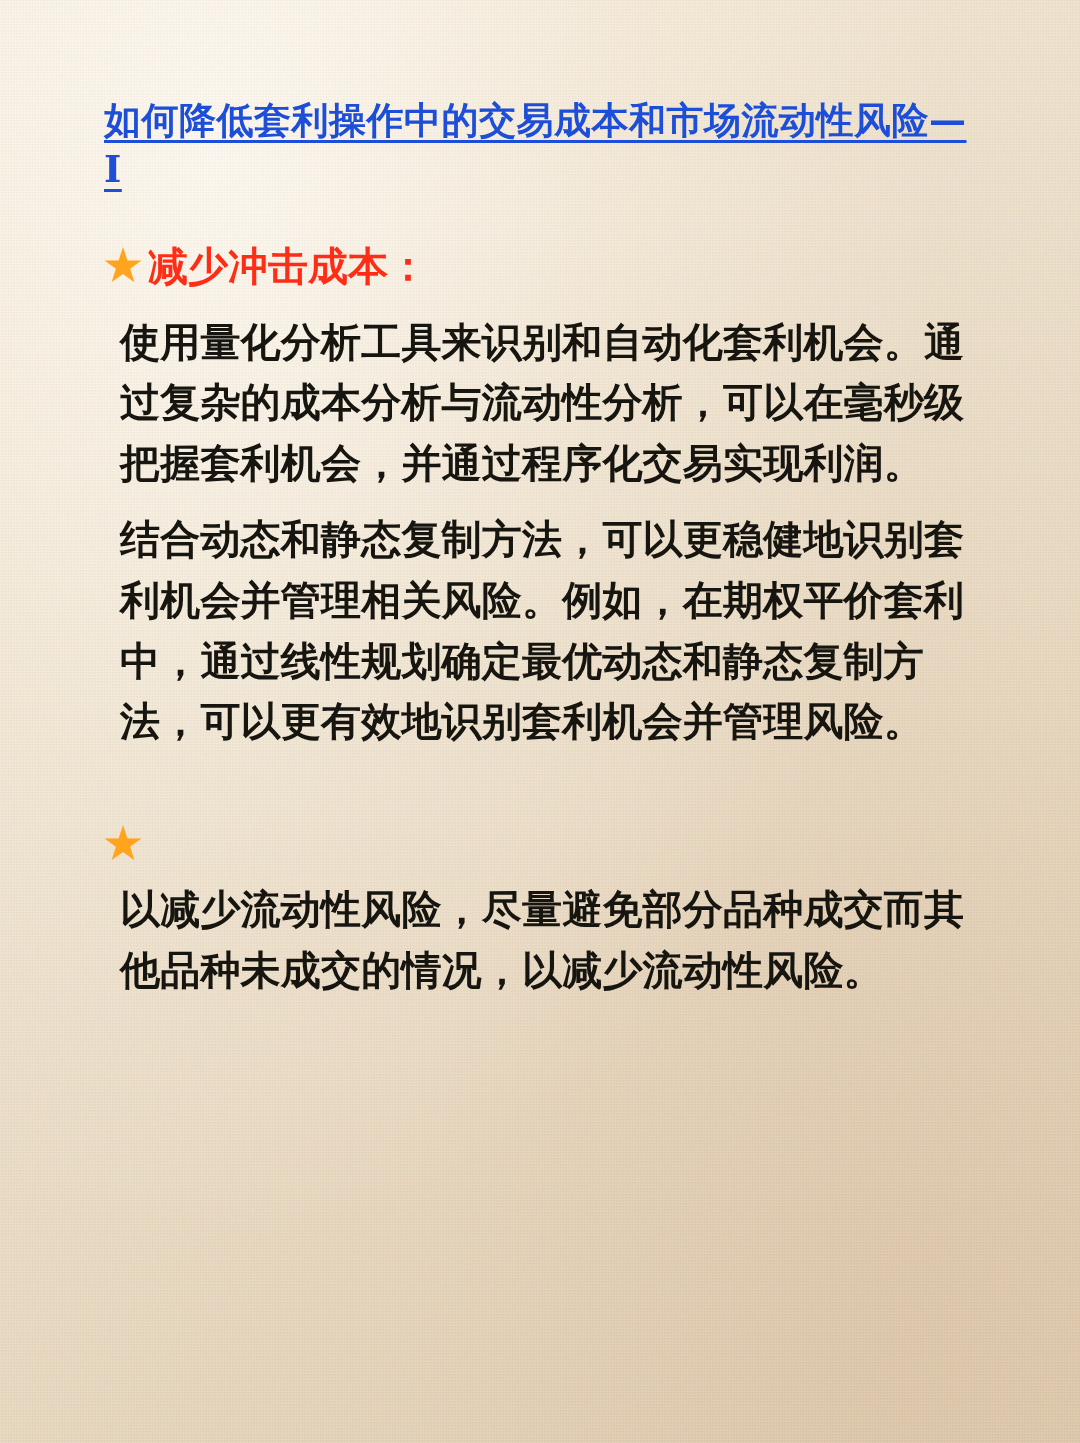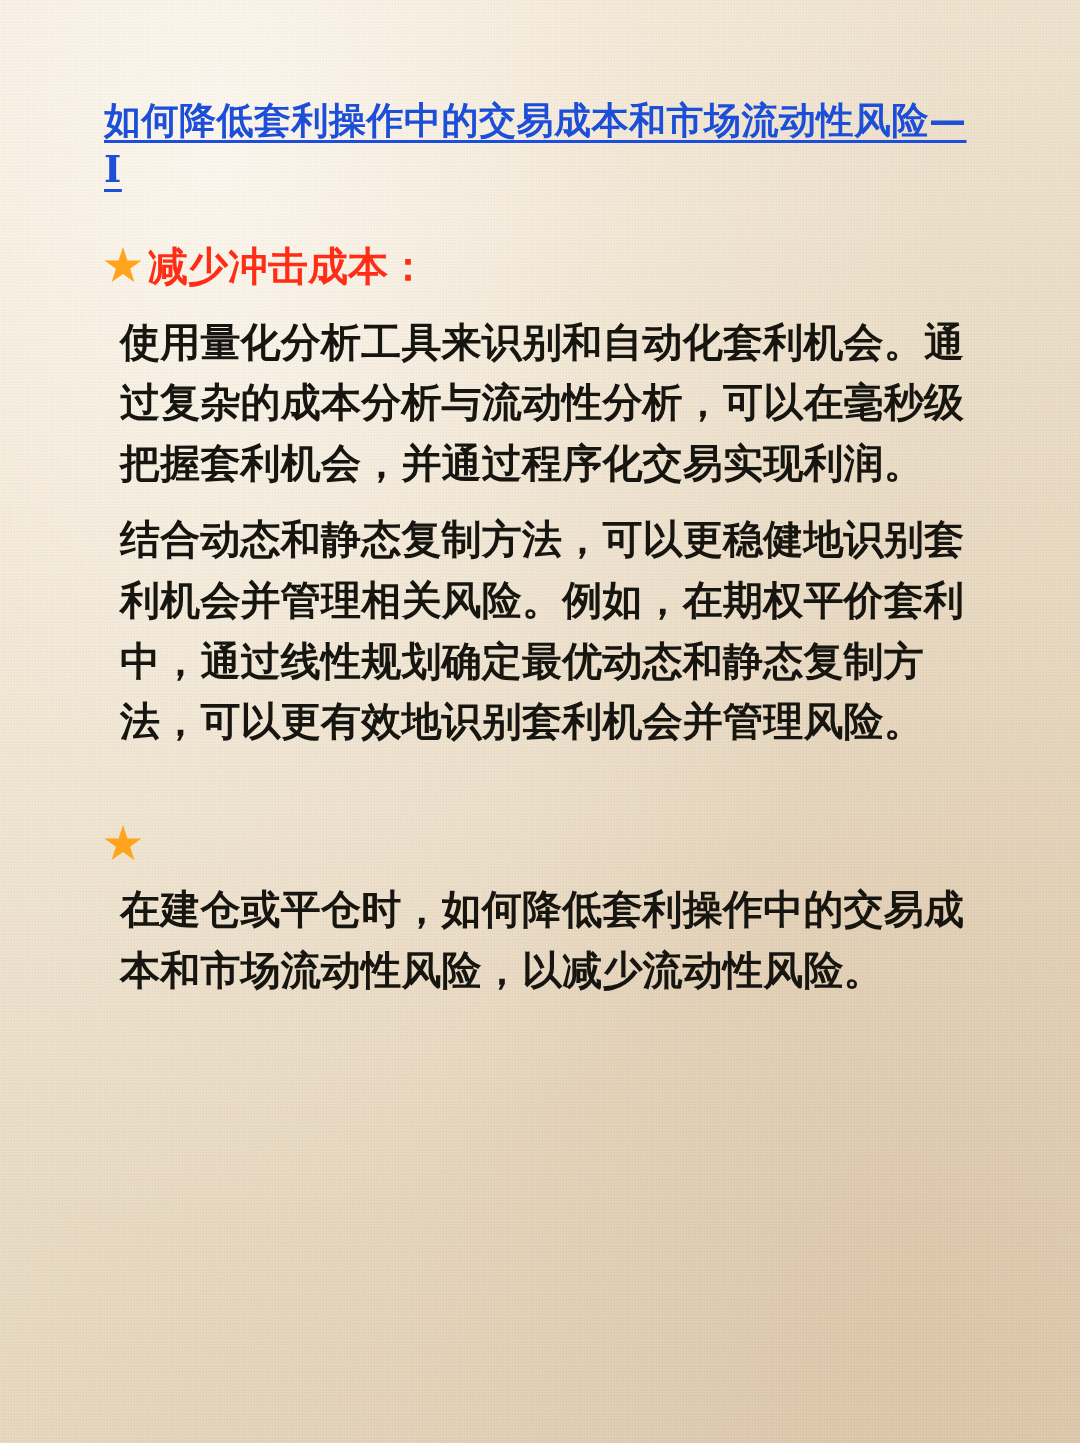--- a/index.html
+++ b/index.html
@@ -108,17 +108,17 @@
     <p class="body-text para">使用量化分析工具来识别和自动化套利机会。通过复杂的成本分析与流动性分析，可以在毫秒级把握套利机会，并通过程序化交易实现利润。</p>
     <p class="body-text para">结合动态和静态复制方法，可以更稳健地识别套利机会并管理相关风险。例如，在期权平价套利中，通过线性规划确定最优动态和静态复制方法，可以更有效地识别套利机会并管理风险。</p>
   </div>
 
   <div class="gap-lg"></div>
 
   <div class="section">
     <div class="heading">
       <span class="star-icon">★</span>
     </div>
-    <p class="body-text para">在建仓或平仓时，如何降低套利操作中的交易成本和市场流动性风险，以减少流动性风险。</p>
+    <p class="body-text para">以减少流动性风险，尽量避免部分品种成交而其他品种未成交的情况，以减少流动性风险。</p>
     <div class="gap-md"></div>
   </div>
 
 </div>
 
 </body></html>

